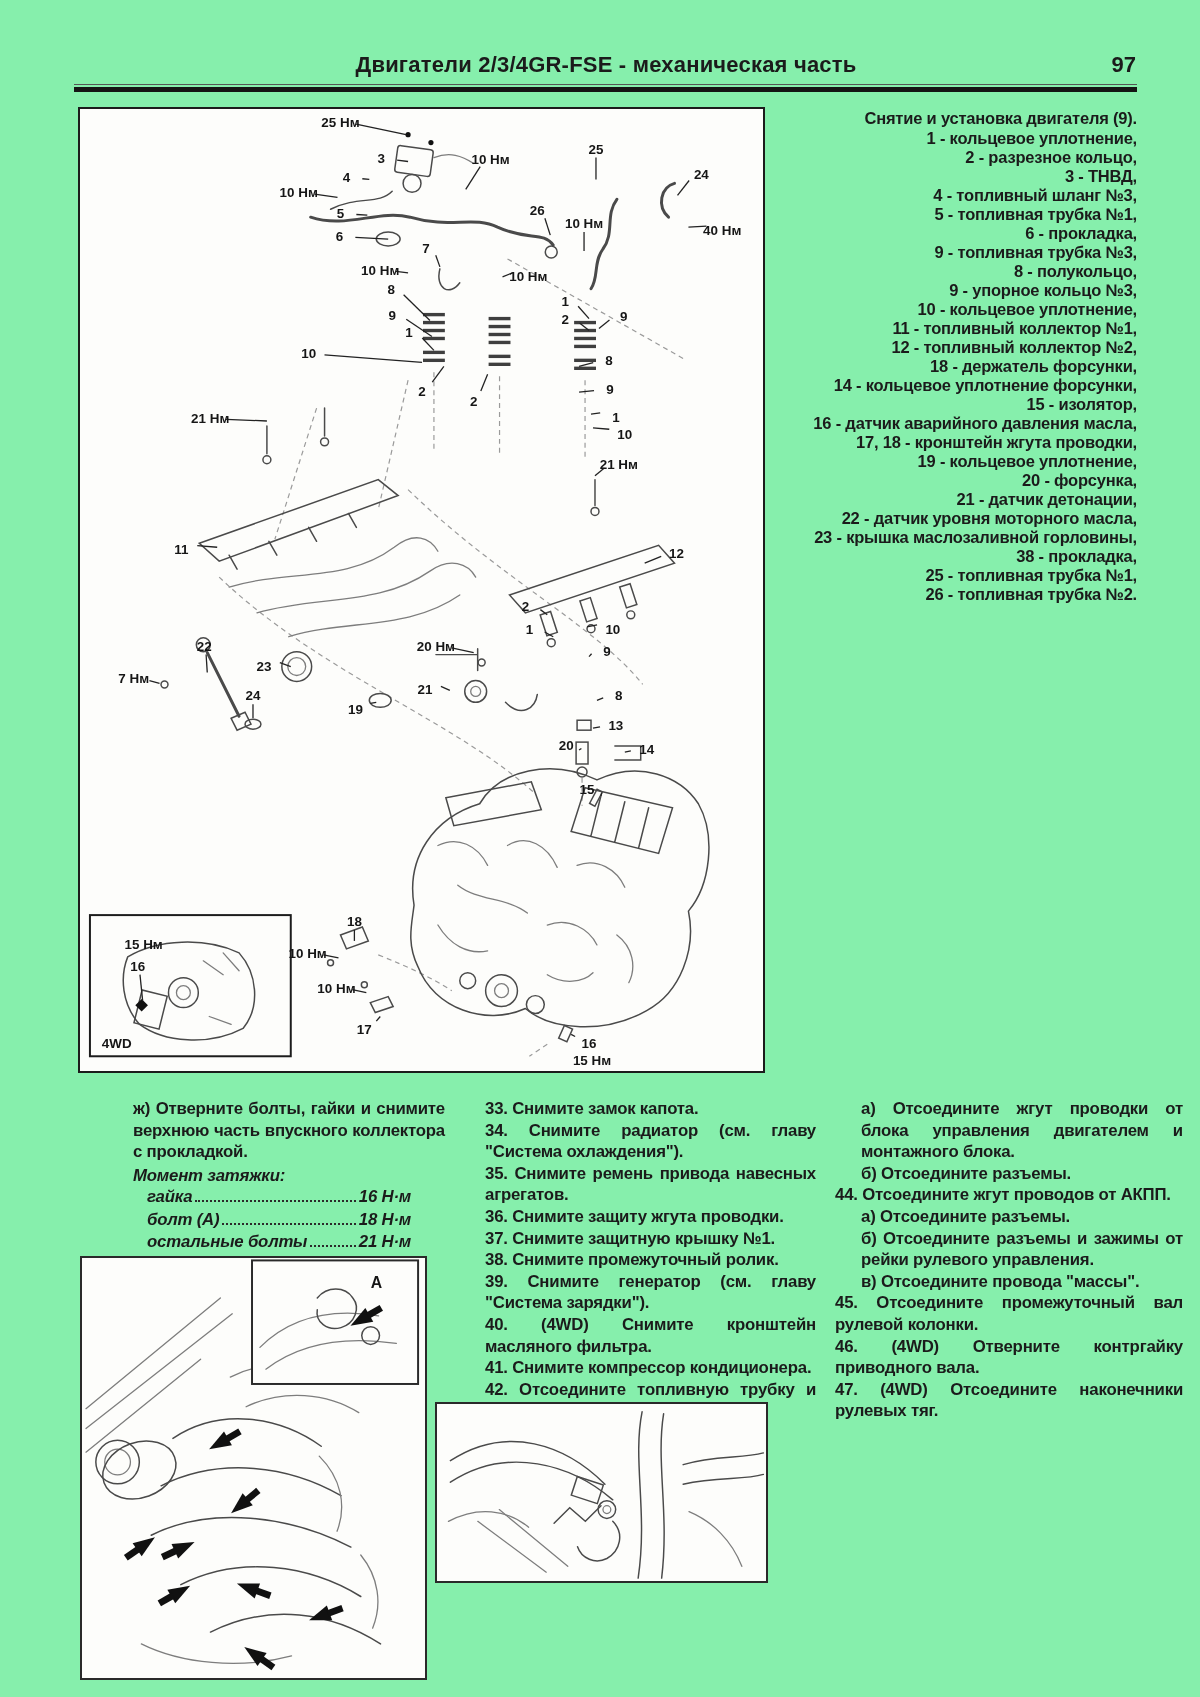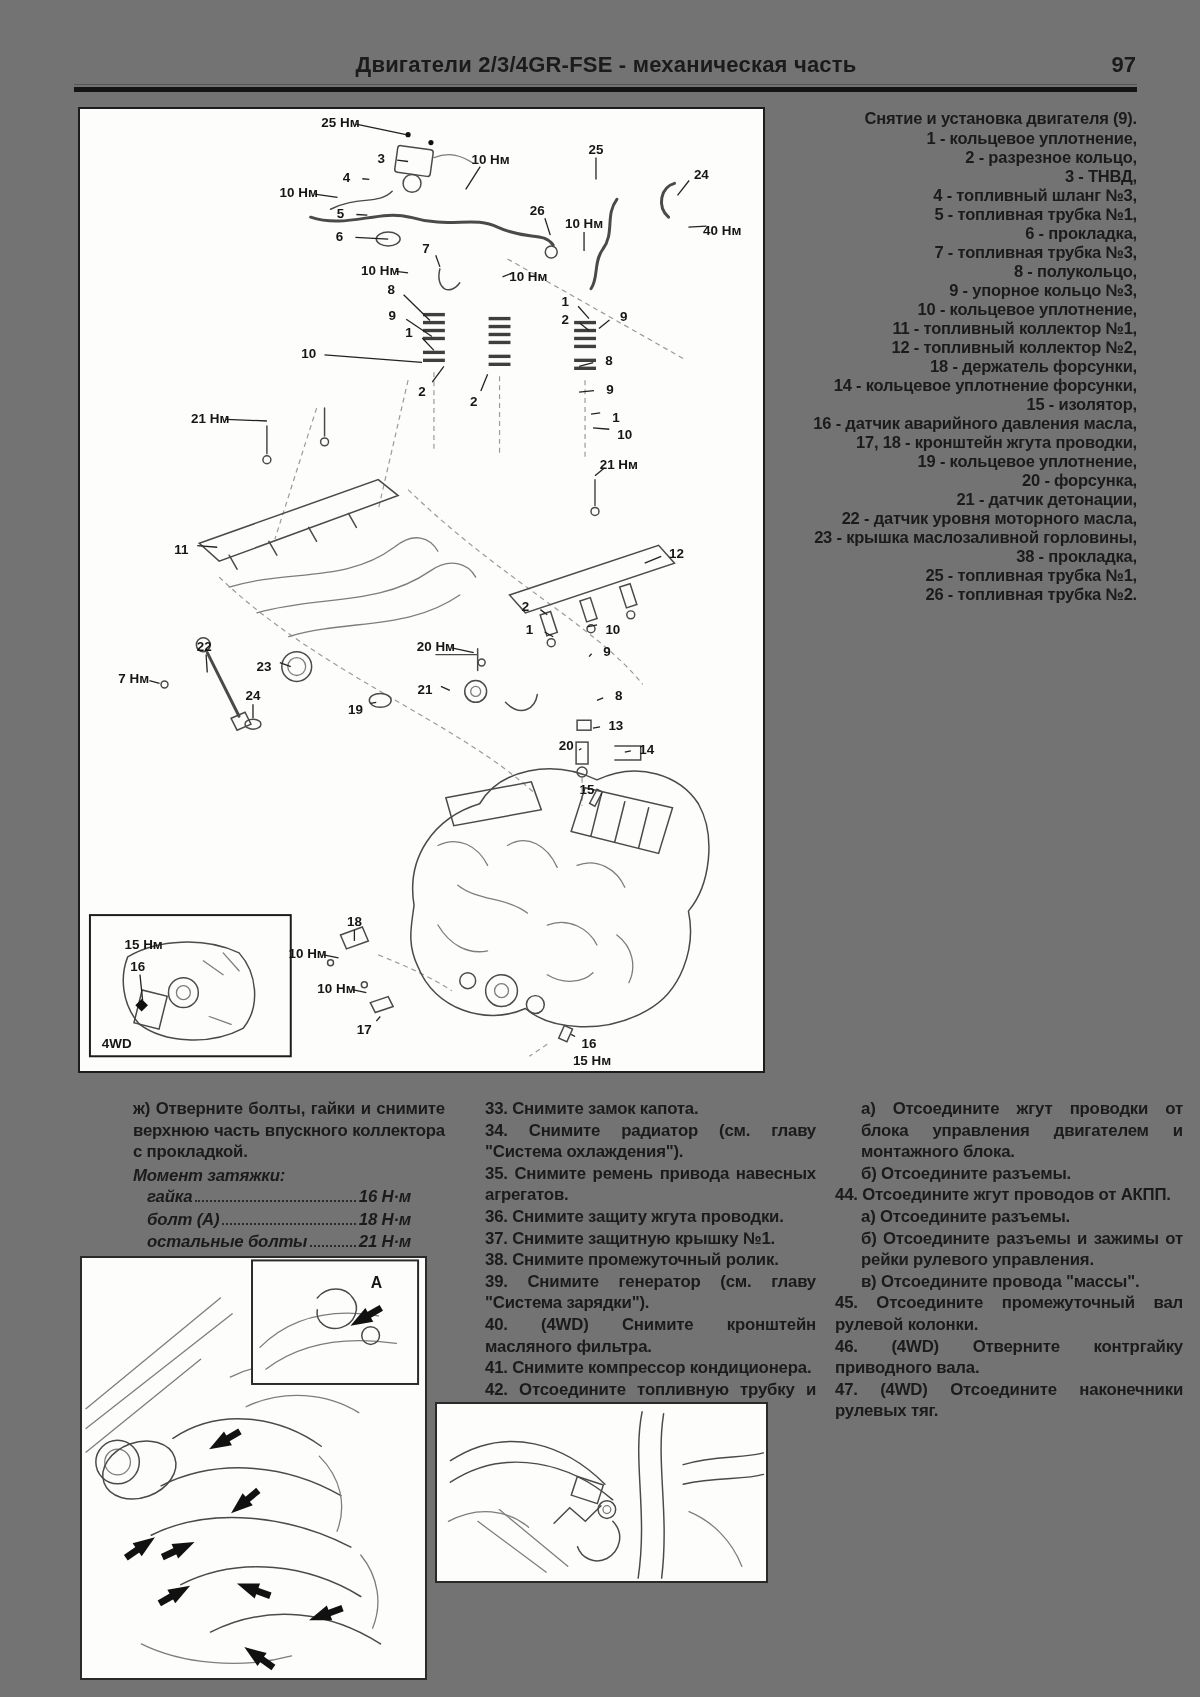--- a/index.html
+++ b/index.html
@@ -1,16 +1,16 @@
 <!DOCTYPE html>
 <html lang="ru"><head>
 <meta charset="utf-8">
 <style>
   html,body{margin:0;padding:0;background:#e8e8e6;}
-  .page{position:relative;width:1200px;height:1697px;background:#737373;
+  .page{position:relative;width:1200px;height:1697px;background:#86efac;
         font-family:"Liberation Sans",sans-serif;color:#1b1b1b;overflow:hidden;margin:0 auto;}
   
   .hdr{position:absolute;left:75px;top:52px;width:1062px;text-align:center;
        font-size:22px;font-weight:700;letter-spacing:.2px;}
   .hdr-num{position:absolute;right:64px;top:52px;font-size:22px;font-weight:700;}
   .hdr-rule{position:absolute;left:74px;top:87px;width:1063px;height:5px;background:#141414;}
   .hdr-rule:after{content:"";position:absolute;left:0;top:-3px;width:100%;height:1px;background:#555;}
   
   .diagram-box{position:absolute;left:78px;top:107px;width:687px;height:966px;
                border:2px solid #1c1c1c;background:#fdfdfb;box-sizing:border-box;}
@@ -319,21 +319,21 @@
   <div class="parts">
     <p class="ttl">Снятие и установка двигателя (9).</p>
     <div>
 
     <p class="pl">1 - кольцевое уплотнение,</p>
         <p class="pl">2 - разрезное кольцо,</p>
         <p class="pl">3 - ТНВД,</p>
         <p class="pl">4 - топливный шланг №3,</p>
         <p class="pl">5 - топливная трубка №1,</p>
         <p class="pl">6 - прокладка,</p>
-        <p class="pl">7 - топливная трубка №3,</p>
+        <p class="pl">9 - топливная трубка №3,</p>
         <p class="pl">8 - полукольцо,</p>
         <p class="pl">9 - упорное кольцо №3,</p>
         <p class="pl">10 - кольцевое уплотнение,</p>
         <p class="pl">11 - топливный коллектор №1,</p>
         <p class="pl">12 - топливный коллектор №2,</p>
         <p class="pl">18 - держатель форсунки,</p>
         <p class="pl">14 - кольцевое уплотнение форсунки,</p>
         <p class="pl">15 - изолятор,</p>
         <p class="pl">16 - датчик аварийного давления масла,</p>
         <p class="pl">17, 18 - кронштейн жгута проводки,</p>

